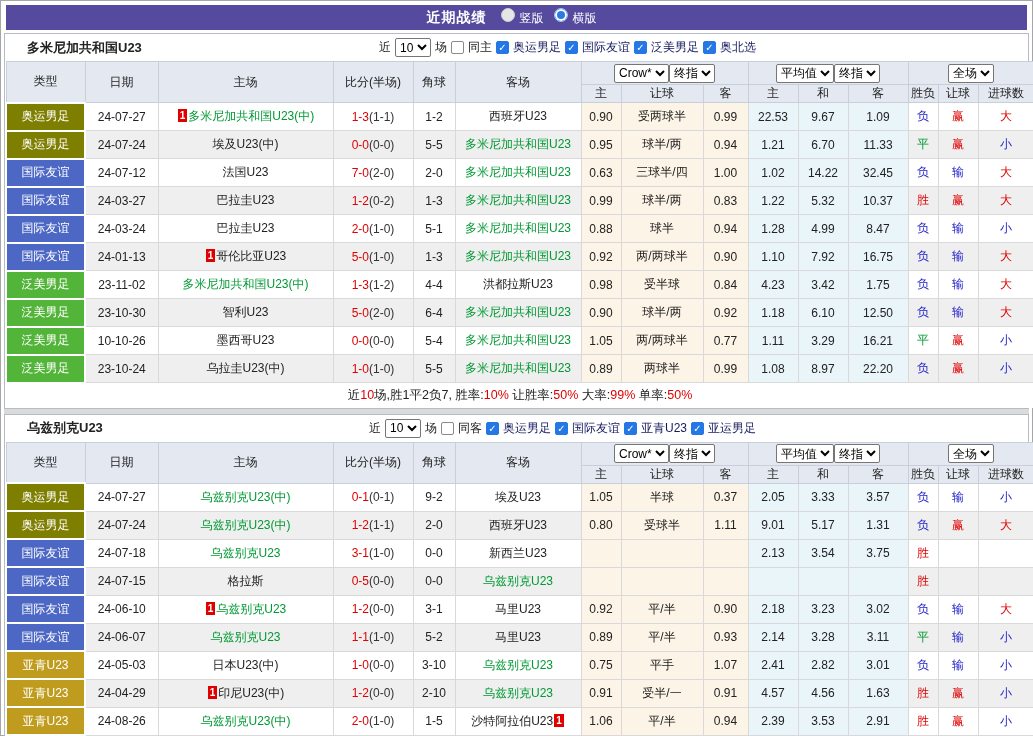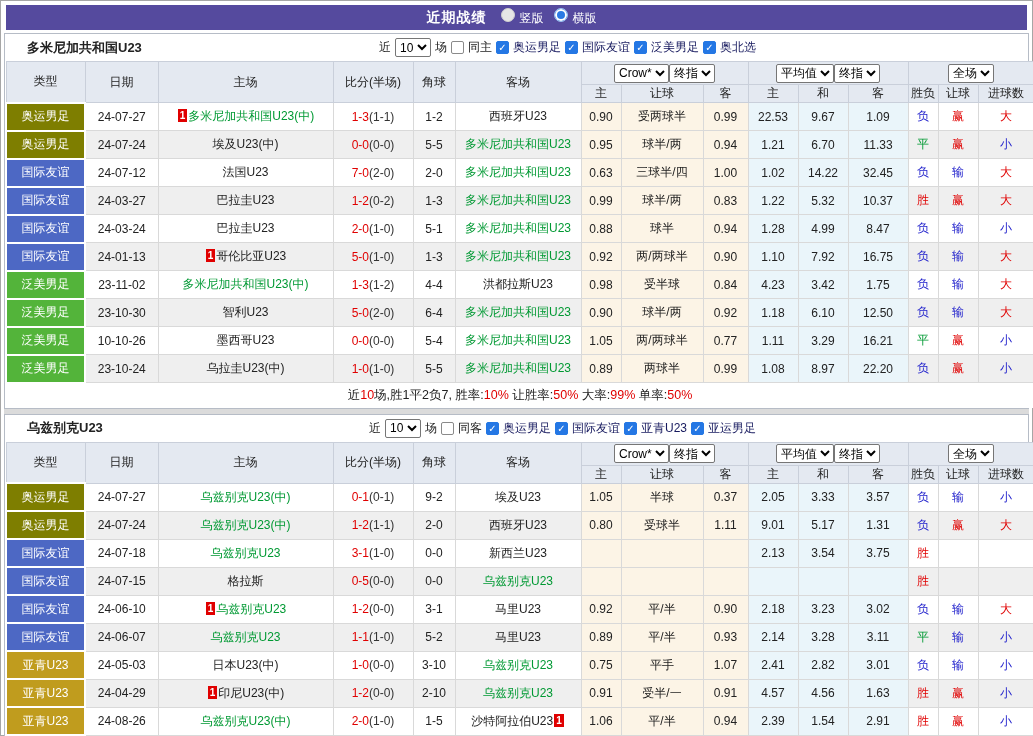--- a/index.html
+++ b/index.html
@@ -487,21 +487,21 @@
               <td class="lg" style="background: rgb(192, 156, 30);">亚青U23</td>
               <td>24-08-26</td>
               <td><span class="green">乌兹别克U23(中)</span></td>
               <td><span class="ft">2-0</span><span class="ht">(1-0)</span></td>
               <td>1-5</td>
               <td><span>沙特阿拉伯U23</span><span class="badge">1</span></td>
               <td class="cream">1.06</td>
               <td class="cream">平/半</td>
               <td class="cream">0.94</td>
               <td class="blu">2.39</td>
-              <td class="blu">1.54</td>
+              <td class="blu">3.53</td>
               <td class="blu">2.91</td>
               <td class="res" style="color: rgb(224, 0, 0);">胜</td>
               <td class="res" style="color: rgb(224, 0, 0);">赢</td>
               <td class="res" style="color: rgb(34, 34, 204);">小</td>
             </tr>
             <tr class="alt">
               <td class="lg" style="background: rgb(192, 156, 30);">亚青U23</td>
               <td>24-04-23</td>
               <td></td>
               <td></td>

